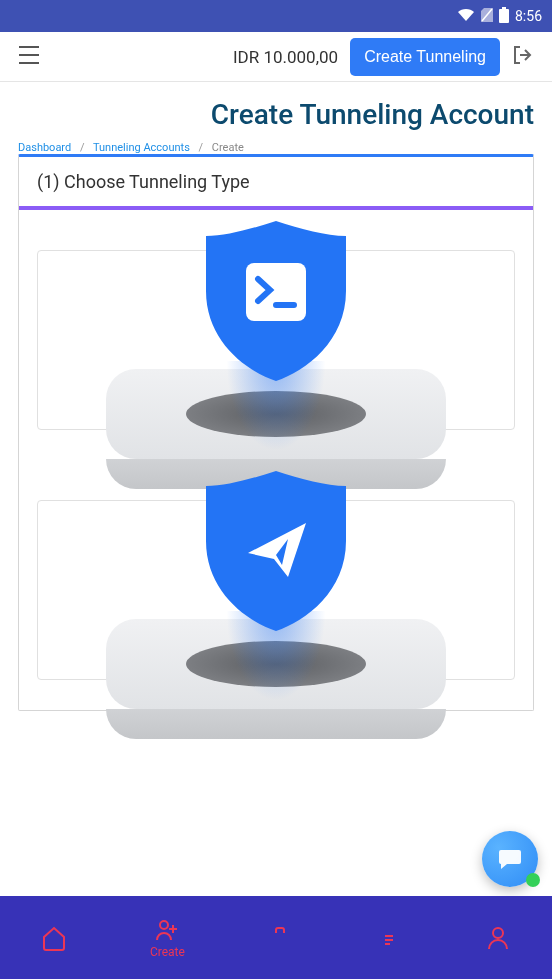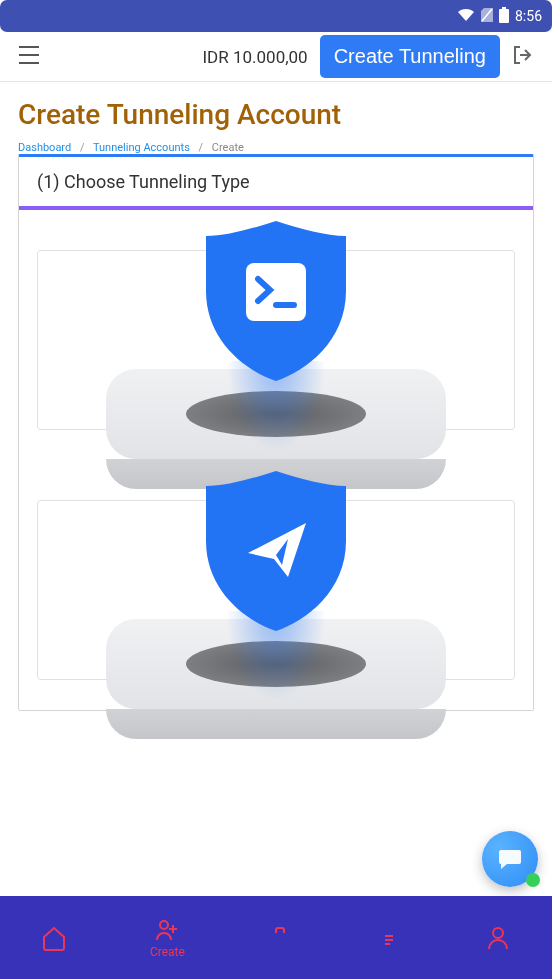--- a/index.html
+++ b/index.html
@@ -1,29 +1,29 @@
 <!DOCTYPE html>
 <html><head>
 <meta charset="utf-8">
 <style>
 * { margin: 0; padding: 0; box-sizing: border-box; }
 body { font-family: -apple-system, BlinkMacSystemFont, 'Segoe UI', Roboto, sans-serif; background: #fff; width: 552px; height: 979px; overflow: hidden; position: relative; }
 
-.status-bar { background: #3e51b3; height: 28px; display: flex; align-items: center; justify-content: flex-end; padding: 16px 10px; color: #fff; font-size: 14px; gap: 6px; border-radius: 7px; }
+.status-bar { background: #3e51b3; height: 28px; display: flex; align-items: center; justify-content: flex-end; padding: 16px 10px; color: #fff; font-size: 14px; gap: 6px; }
 .status-bar svg { fill: #fff; }
 
 .top-nav { height: 50px; display: flex; align-items: center; padding: 0 18px; gap: 12px; border-bottom: 1px solid #e5e5e5; }
 .hamburger { cursor: pointer; }
 .top-nav-spacer { flex: 1; }
 .balance { color: #333; font-size: 17px; }
-.create-btn { background: #2f7bf6; color: #fff; border: none; border-radius: 5px; padding: 10px 14px; font-size: 20px; cursor: pointer; }
+.create-btn { background: #2f7bf6; color: #fff; border: none; border-radius: 5px; padding: 10px 14px; font-size: 16px; cursor: pointer; }
 .logout-icon { color: #666; cursor: pointer; }
 
 .content { padding: 16px 18px; height: 814px; overflow: hidden; }
-.page-title { font-size: 28px; font-weight: 500; color: #a16207; margin-bottom: 10px; }
+.page-title { font-size: 28px; font-weight: 500; color: #0c4a6e; margin-bottom: 10px; text-align: right; }
 .breadcrumb { font-size: 11px; }
 .breadcrumb a { color: #1f8fe6; text-decoration: none; }
 .breadcrumb .sep { color: #999; margin: 0 6px; }
 .breadcrumb .current { color: #888; }
 
 .step-card { border: 1px solid #d5d5d5; border-top: 3px solid #2f7bf6; border-radius: 2px; margin-bottom: 20px; }
 .step-title { padding: 14px 18px; font-size: 18px; color: #333; border-bottom: 4px solid #8b5cf6; }
 .step-body { padding: 40px 18px 30px; }
 
 .type-option { border: 1px solid #e0e0e0; border-radius: 4px; height: 180px; position: relative; margin-bottom: 70px; cursor: pointer; }

